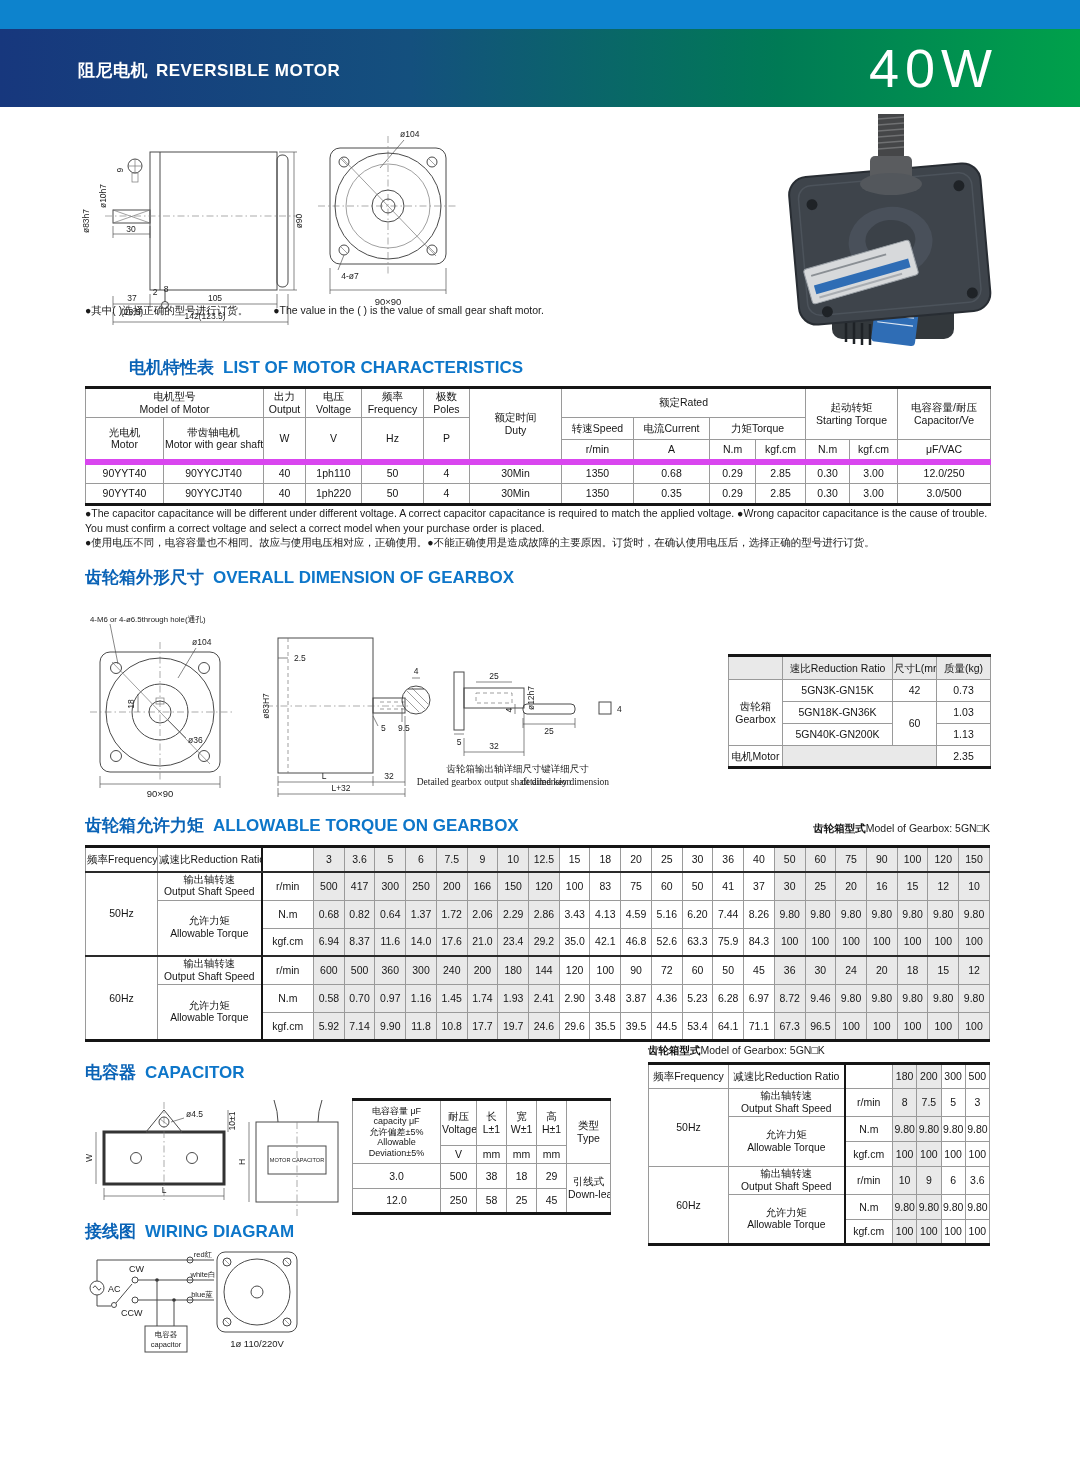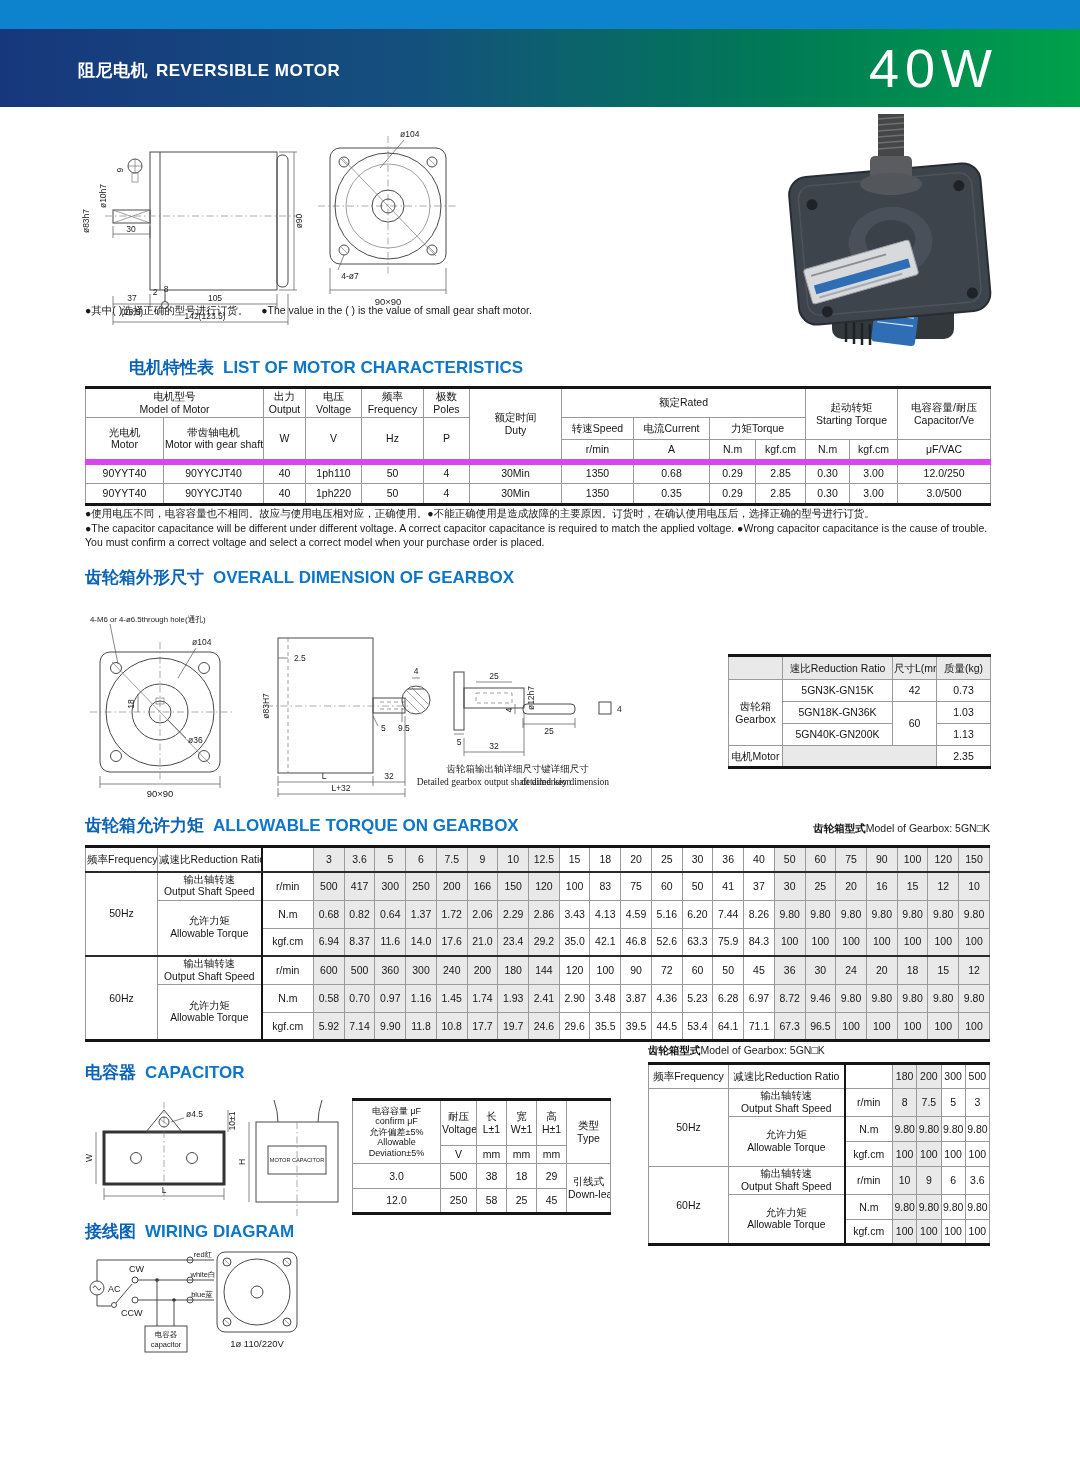--- a/index.html
+++ b/index.html
@@ -167,21 +167,21 @@
         <line x1="108" y1="25" x2="134" y2="23"></line>
       <line x1="108" y1="31" x2="134" y2="29"></line>
         <line x1="108" y1="37" x2="134" y2="35"></line>
     </g>
     <rect x="100" y="44" width="42" height="26" rx="5" fill="#5a5c5f"></rect>
     <ellipse cx="121" cy="72" rx="31" ry="11" fill="#53575c"></ellipse>
   </svg>
 
   <div class="note" style="left:85px;top:303px;width:900px;">
     <span>●其中( )选择正确的型号进行订货。</span>
-    <span style="margin-left:10px;">●The value in the ( ) is the value of small gear shaft motor.</span>
+    <span style="margin-left:22px;">●The value in the ( ) is the value of small gear shaft motor.</span>
   </div>
 
   <div class="stitle" style="left:85px;top:356px;margin-left:44px;">
     <span>电机特性表</span><span class="en">LIST OF MOTOR CHARACTERISTICS</span>
   </div>
 
   <table class="tb chars">
     <colgroup>
         <col style="width:78px">
         <col style="width:100px">
@@ -289,22 +289,22 @@
           <td>0.29</td>
           <td>2.85</td>
           <td>0.30</td>
           <td>3.00</td>
           <td>3.0/500</td>
         </tr>
   </tbody>
     </table>
 
   <div class="note" style="left:85px;top:506px;width:905px;">
+    <div>●The capacitor capacitance will be different under different voltage. A correct capacitor capacitance is required to match the applied voltage. ●Wrong capacitor capacitance is the cause of trouble. You must confirm a correct voltage and select a correct model when your purchase order is placed.</div>
     <div>●使用电压不同，电容容量也不相同。故应与使用电压相对应，正确使用。●不能正确使用是造成故障的主要原因。订货时，在确认使用电压后，选择正确的型号进行订货。</div>
-    <div>●The capacitor capacitance will be different under different voltage. A correct capacitor capacitance is required to match the applied voltage. ●Wrong capacitor capacitance is the cause of trouble. You must confirm a correct voltage and select a correct model when your purchase order is placed.</div>
   </div>
 
   <div class="stitle" style="left:85px;top:566px;">
     <span>齿轮箱外形尺寸</span><span class="en">OVERALL DIMENSION OF GEARBOX</span>
   </div>
 
   <svg style="left:88px;top:612px;" width="162" height="188" viewBox="0 0 162 188">
     <text x="2" y="10" style="font-size:7.8px">4-M6 or 4-ø6.5through hole(通孔)</text>
     <line class="dim" x1="22" y1="12" x2="30" y2="52"></line>
     <text x="104" y="33">ø104</text>
@@ -688,21 +688,21 @@
         <col style="width:36px">
         <col style="width:30px">
         <col style="width:30px">
         <col style="width:30px">
         <col style="width:44px">
       </colgroup>
     <tbody>
         <tr class="h1">
       <th rowspan="2" class="caphead">
         <div>电容容量 μF</div>
-            <div>confirm μF</div>
+            <div>capacity μF</div>
             <div>允许偏差±5%</div>
             <div>Allowable Deviation±5%</div>
       </th>
       <th>
             <div>耐压</div>
             <div>Voltage</div>
           </th>
       <th>
             <div>长</div>
             <div>L±1</div>

